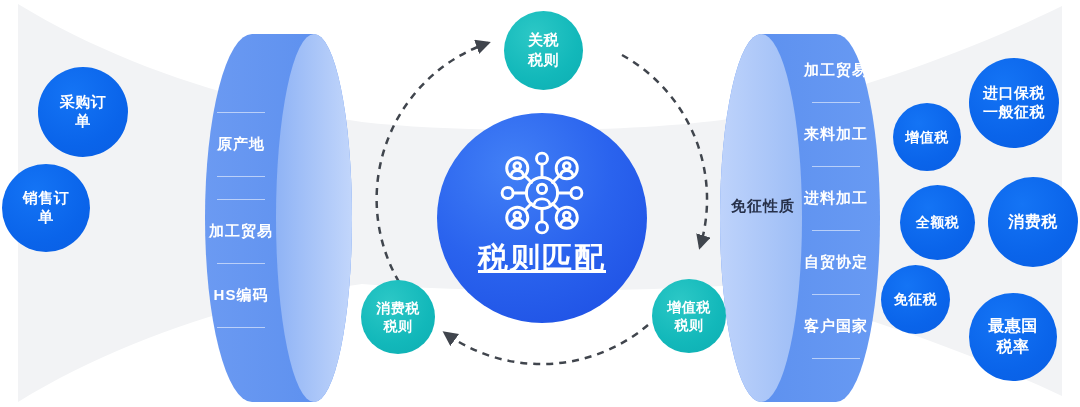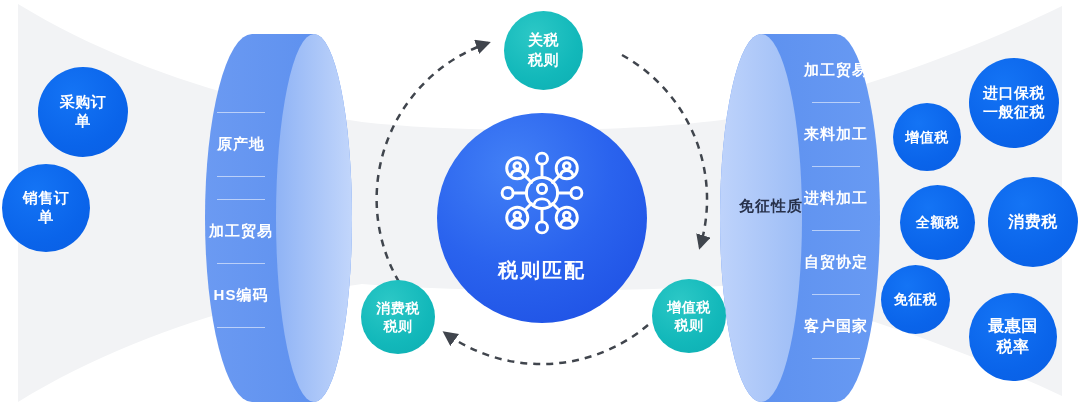--- a/index.html
+++ b/index.html
@@ -21,32 +21,32 @@
   .fs15{font-size:15px;font-family:Liberation Serif, serif;} .fs14{font-size:14px;} .fs16{font-size:16px;}
   
   .center-node{
     position:absolute;left:437px;top:113px;width:210px;height:210px;border-radius:50%;
     background:radial-gradient(circle at 36% 26%,#4280f6 0%,#2a63ee 48%,#1b4ce2 100%);
     display:flex;flex-direction:column;align-items:center;z-index:2;
     padding-top:0;box-sizing:border-box;
   }
   .center-node .icon-wrap{margin-top:36px;}
   .center-title{
-    margin-top:18px;color:#fff;font-size:20px;font-weight:700;letter-spacing:2px;line-height:1.1;
+    margin-top:0;color:#fff;font-size:30px;font-weight:700;letter-spacing:2px;line-height:1.1;text-decoration:underline;
   }
   
   .cyl-list{
     position:absolute;display:flex;flex-direction:column;z-index:2;
     color:#fff;font-weight:600;font-size:15px;text-align:center;gap:22px;
   }
   .cyl-list .item{flex:1;display:flex;align-items:center;justify-content:center;letter-spacing:1px;}
   .cyl-list .divider{height:1px;width:48px;margin:0 auto;background:rgba(255,255,255,.55);flex:none;}
   .cap-label{
     position:absolute;left:725px;top:197px;width:76px;text-align:center;z-index:2;
-    color:#27314a;font-size:15px;font-weight:700;letter-spacing:1px;margin-left:8px;
+    color:#27314a;font-size:15px;font-weight:700;letter-spacing:1px;
   }
 </style>
 </head>
 <body>
 
 <div class="stage">
 
   <svg class="bg-layer" width="1080" height="407" viewBox="0 0 1080 407">
     <defs>
       <linearGradient id="capL" x1="0" y1="0" x2="1" y2="0">

